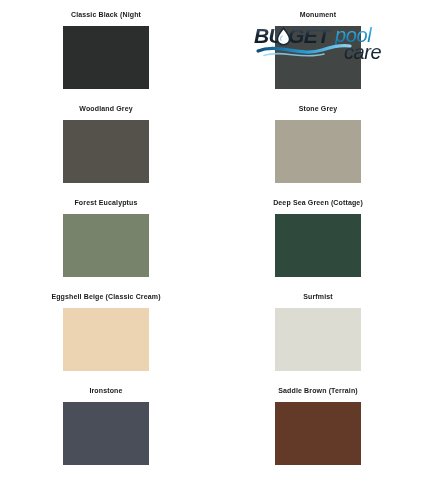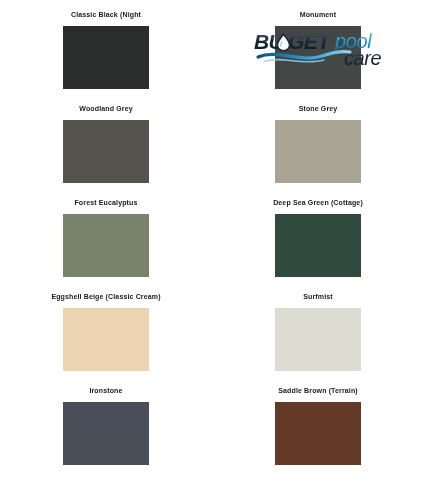--- a/index.html
+++ b/index.html
@@ -55,21 +55,21 @@
   .swatch-chip {
     width: 86px;
     height: 63px;
     display: block;
   }
 
   
   .logo-watermark {
     position: absolute;
     left: 252px;
-    top: 30px;
+    top: 24px;
     width: 160px;
     height: 40px;
     pointer-events: none;
   }
   .logo-watermark svg {
     display: block;
     width: 160px;
     height: 40px;
   }
 </style>

